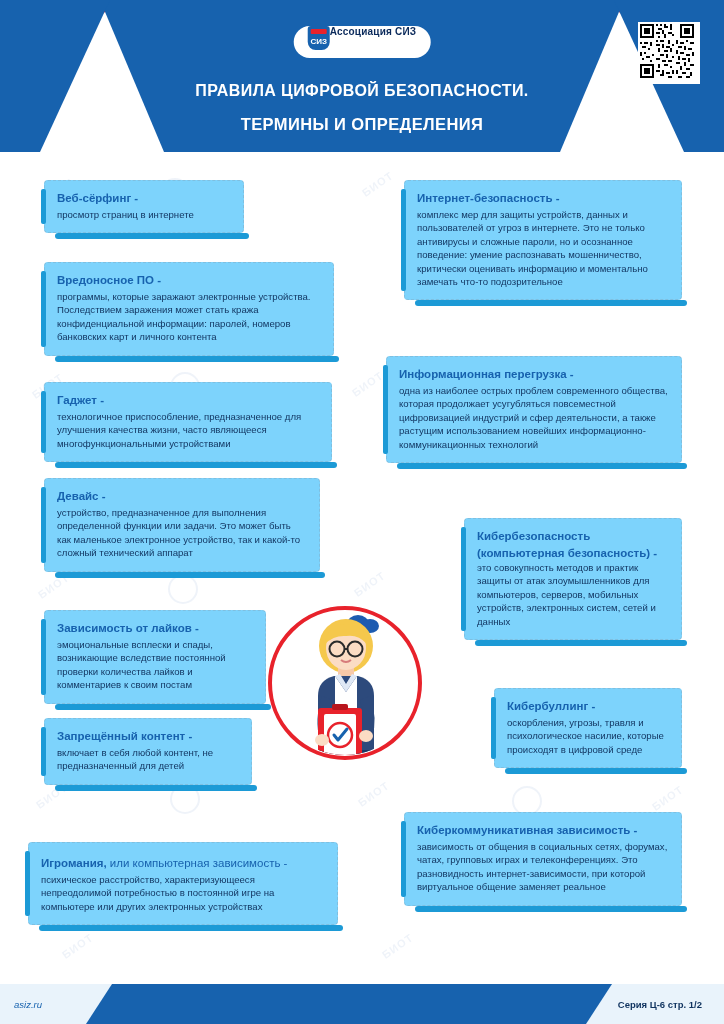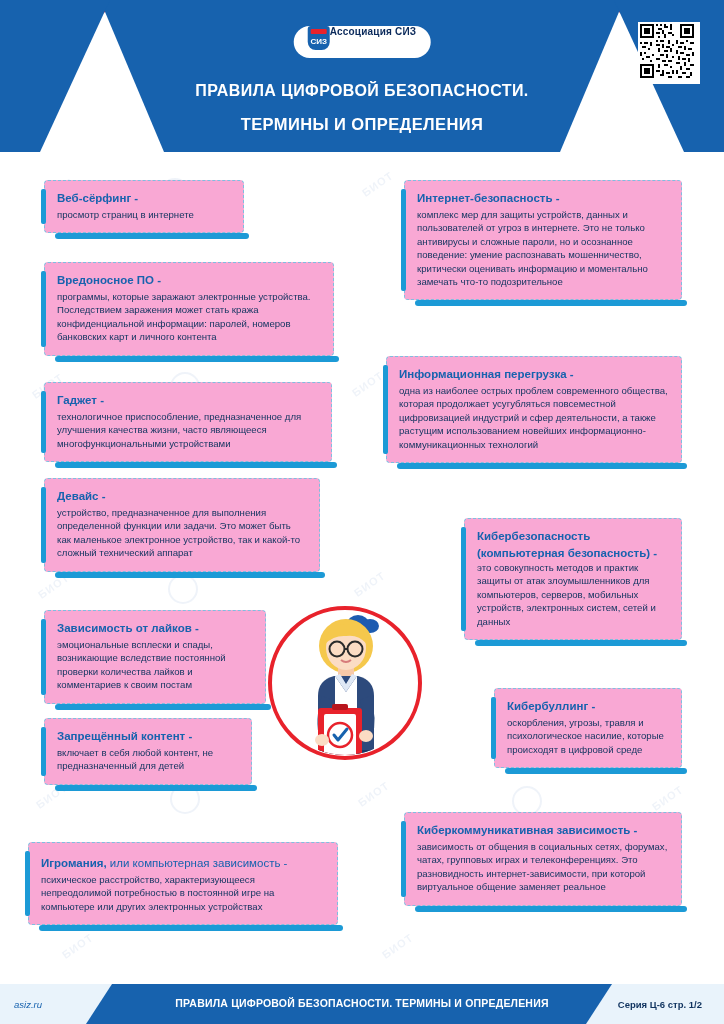--- a/index.html
+++ b/index.html
@@ -148,21 +148,21 @@
     width: 26px; height: 26px;
     border-radius: 50%;
     border: 2px solid rgba(28,91,176,.07);
     pointer-events: none;
   }
 
   
   .card {
     position: absolute;
     box-sizing: border-box;
-    background: #f9a8d4;
+    background: #7dd3fc;
     border: 1.5px dashed #7fbfe0;
     border-radius: 4px;
     padding: 10px 12px 11px 12px;
     z-index: 3;
   }
   .card.left::before {
     content: "";
     position: absolute;
     left: -4px; top: 8px; bottom: 8px;
     width: 5px;
@@ -531,15 +531,14 @@
 
       <ellipse cx="56" cy="140" rx="7" ry="6" fill="#fbdcc4"></ellipse>
       <ellipse cx="100" cy="136" rx="7" ry="6" fill="#fbdcc4"></ellipse>
     </g>
   </svg>
 </div>
 
 <div class="footer">
   <div class="footer-bar"></div>
   <div class="footer-left">asiz.ru</div>
-  <div class="footer-title">ПРАВИЛА ЦИФРОВОЙ БЕЗОПАСНОСТИ. ТЕРМИНЫ И ОПРЕДЕЛЕНИЯ</div>
   <div class="footer-right">Серия Ц-6 стр. 1/2</div>
 </div>
 
 </body></html>

